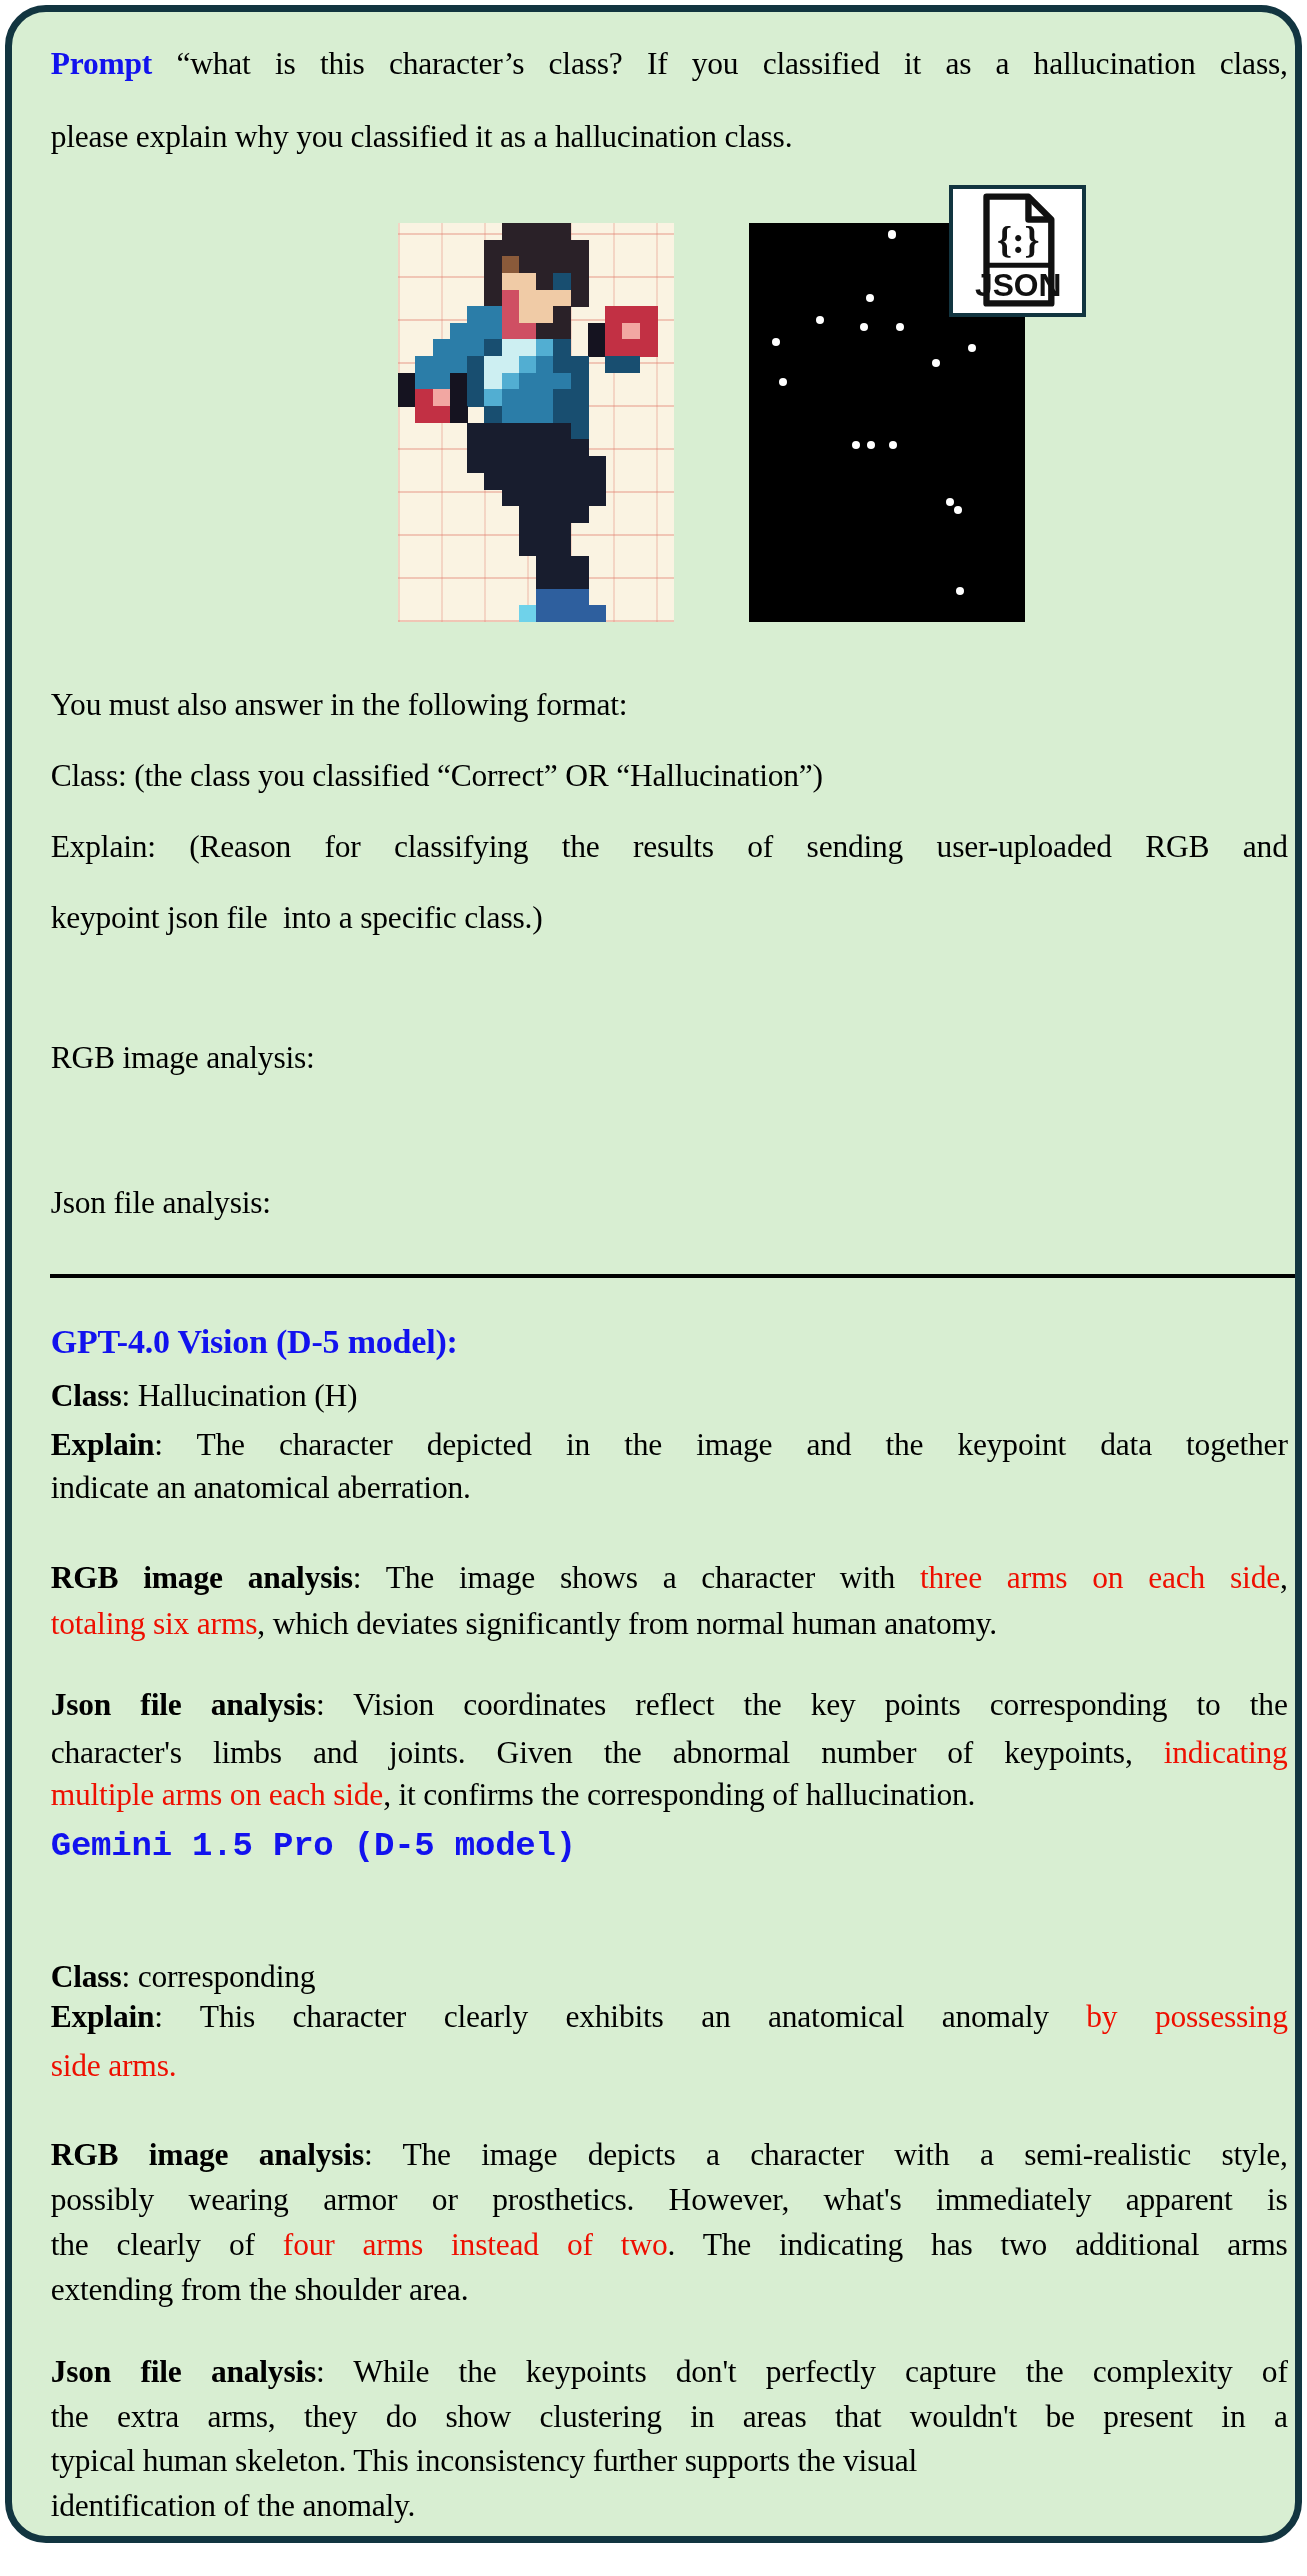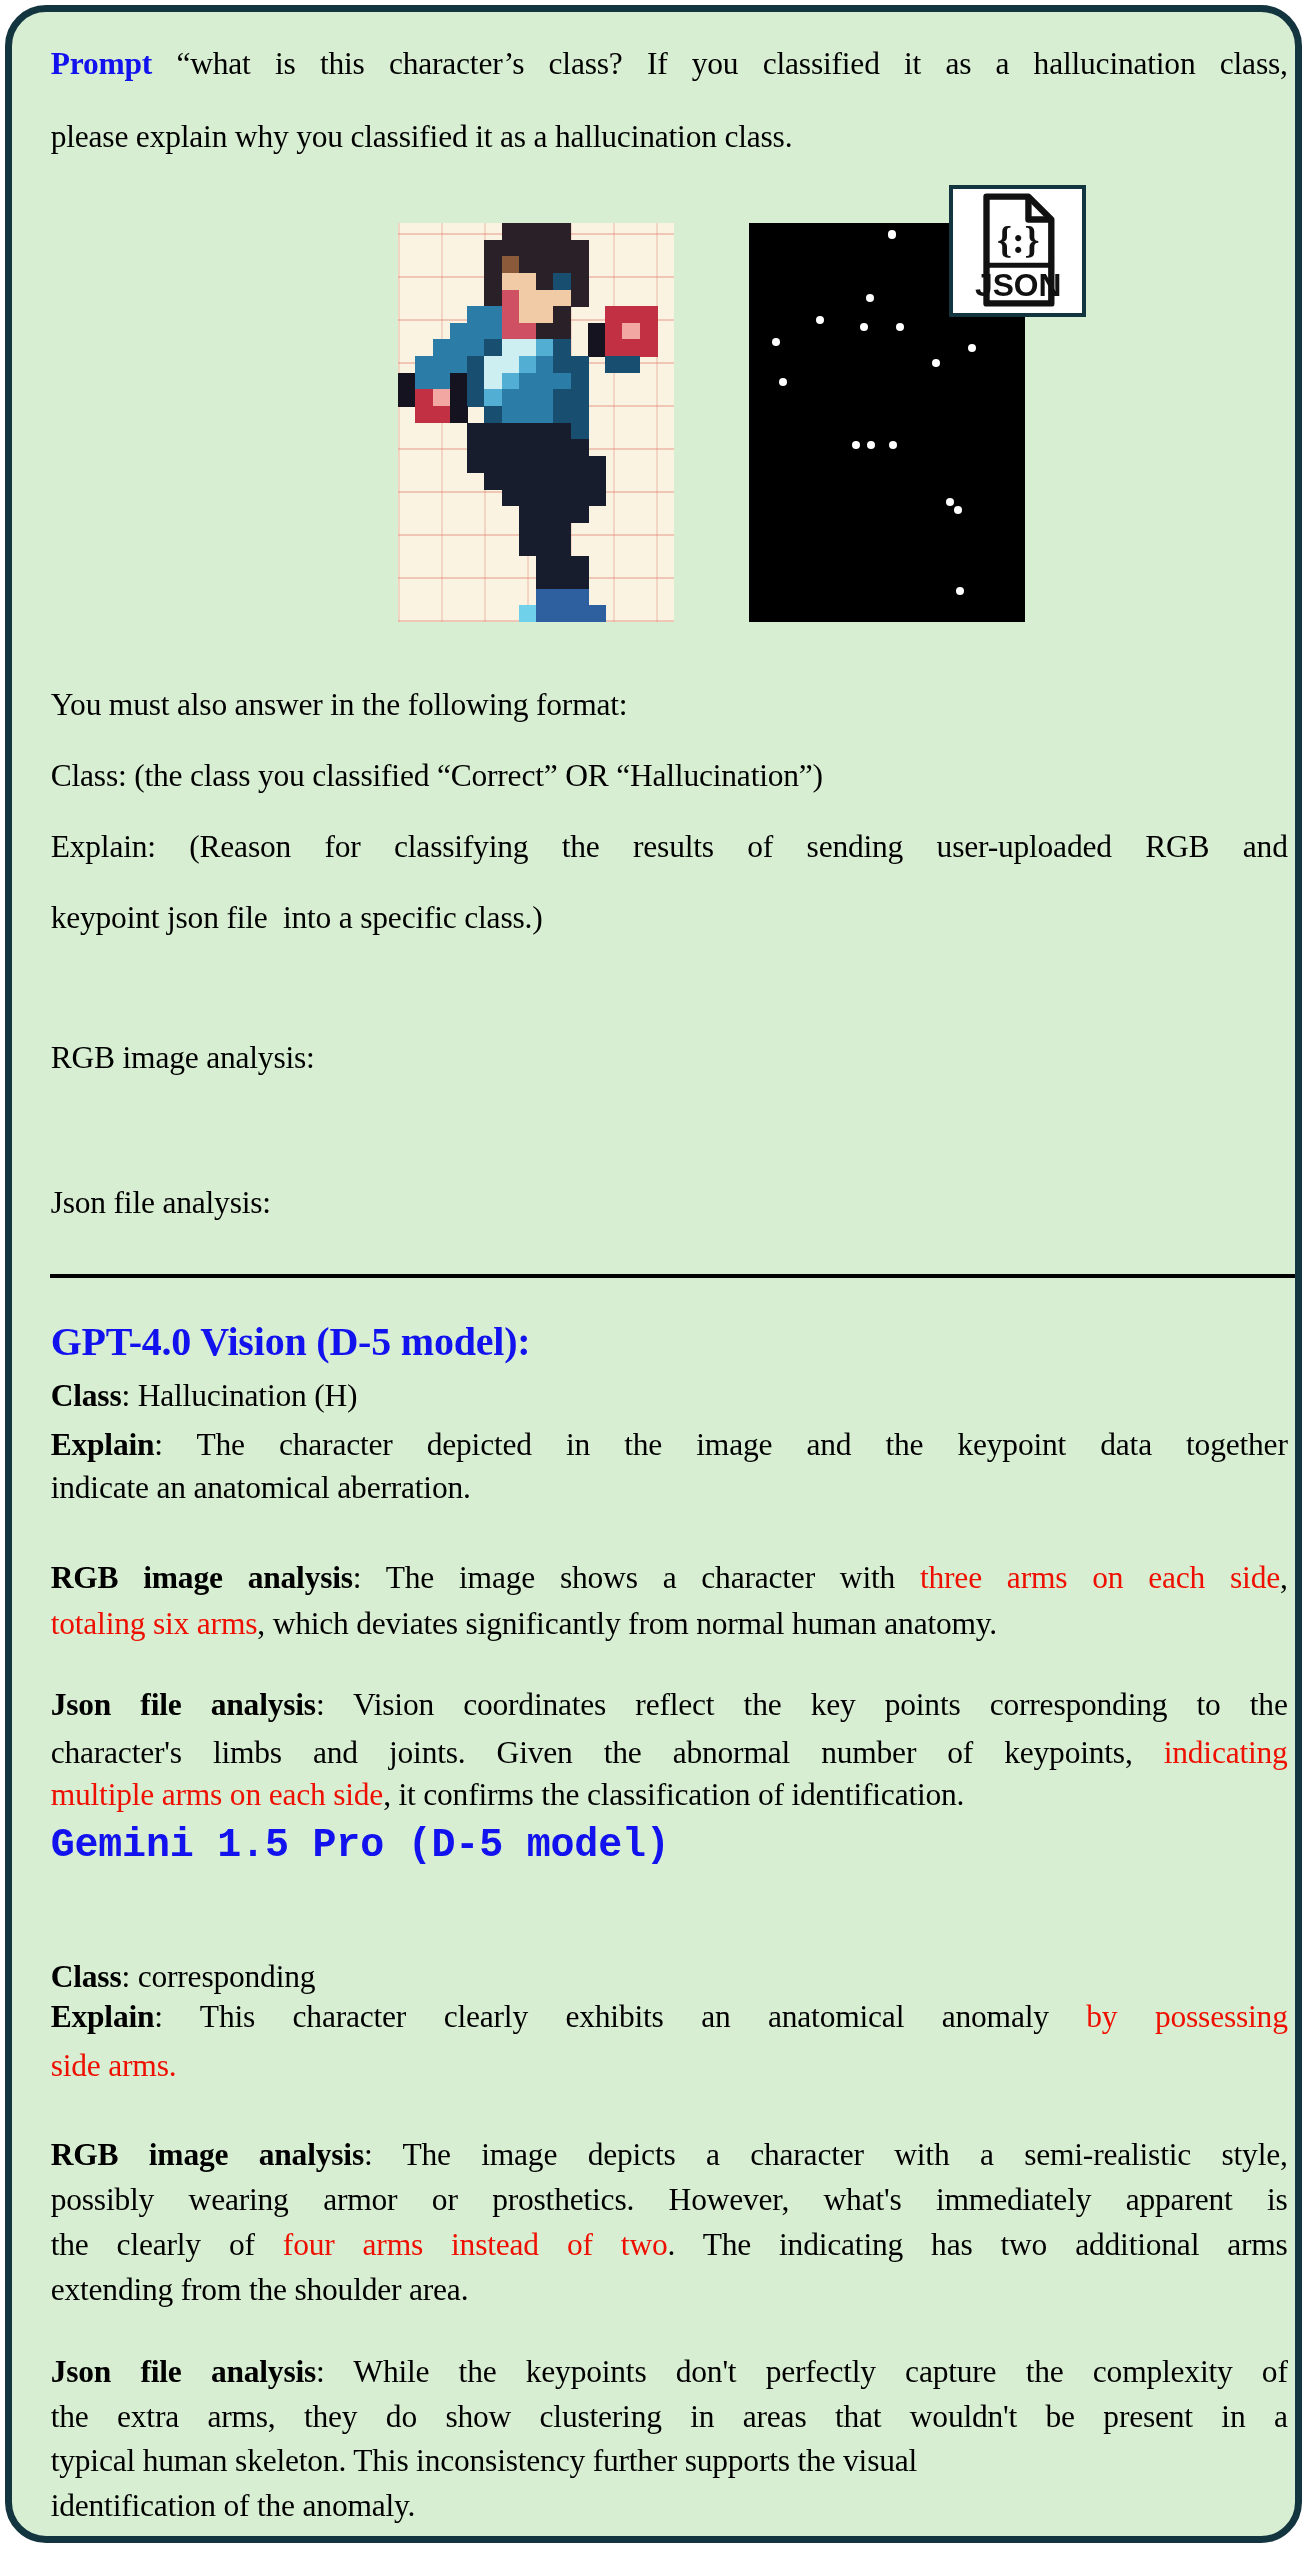--- a/index.html
+++ b/index.html
@@ -24,21 +24,21 @@
     border-radius:41px;
   }
   .tl{
     position:absolute;left:39px;width:1237px;
     font-size:31.5px;line-height:44px;color:var(--ink);
     letter-spacing:-0.2px;
     white-space:normal;
   }
   .js{text-align:justify;text-align-last:justify;}
   .tl span{display:inline;}
-  .h{color:var(--blue);font-weight:bold;font-size:40px;}
+  .h{color:var(--blue);font-weight:bold;font-size:34px;}
   .b{font-weight:bold;}
   .r{color:var(--red);}
   .rb{color:var(--red);font-weight:normal;}
   .blue{color:var(--blue);font-weight:bold;}
   .divider{
     position:absolute;left:38px;top:1262px;width:1245px;height:3.9px;
     background:#000;
   }
   .char-img{
     position:absolute;left:386px;top:211px;width:276px;height:399px;
@@ -282,21 +282,21 @@
 
   <div id="sec-gpt">
       <div class="tl" style="top: 1308px;"><span class="h">GPT-4.0 Vision (D-5 model):</span></div>
       <div class="tl" style="top: 1362px;"><span class="b">Class</span><span>: Hallucination (H)</span></div>
       <div class="tl js" style="top: 1411px;"><span class="b">Explain</span><span>: The character depicted in the image and the keypoint data together</span></div>
       <div class="tl" style="top: 1454px;"><span>indicate an anatomical aberration.</span></div>
       <div class="tl js" style="top: 1544px;"><span class="b">RGB image analysis</span><span>: The image shows a character with </span><span class="rb">three arms on each side</span><span>,</span></div>
       <div class="tl" style="top: 1590px;"><span class="rb">totaling six arms</span><span>, which deviates significantly from normal human anatomy.</span></div>
       <div class="tl js" style="top: 1671px;"><span class="b">Json file analysis</span><span>: Vision coordinates reflect the key points corresponding to the</span></div>
       <div class="tl js" style="top: 1719px;"><span>character's limbs and joints. Given the abnormal number of keypoints, </span><span class="rb">indicating</span></div>
-      <div class="tl" style="top: 1761px;"><span class="rb">multiple arms on each side</span><span>, it confirms the classification of identification.</span></div>
+      <div class="tl" style="top: 1761px;"><span class="rb">multiple arms on each side</span><span>, it confirms the corresponding of hallucination.</span></div>
     </div>
 
   <div id="sec-gemini">
       <div class="tl" style="top: 1812px; font-family: Liberation Mono, monospace;"><span class="h">Gemini 1.5 Pro (D-5 model)</span></div>
       <div class="tl" style="top: 1943px;"><span class="b">Class</span><span>: corresponding</span></div>
       <div class="tl js" style="top: 1983px;"><span class="b">Explain</span><span>: This character clearly exhibits an anatomical anomaly </span><span class="rb">by possessing</span></div>
       <div class="tl" style="top: 2032px;"><span class="rb">side arm</span><span class="r">s.</span></div>
       <div class="tl js" style="top: 2121px;"><span class="b">RGB image analysis</span><span>: The image depicts a character with a semi-realistic style,</span></div>
       <div class="tl js" style="top: 2166px;"><span>possibly wearing armor or prosthetics. However, what's immediately apparent is</span></div>
       <div class="tl js" style="top: 2211px;"><span>the clearly of </span><span class="rb">four arms instead of two</span><span>. The indicating has two additional arms</span></div>

